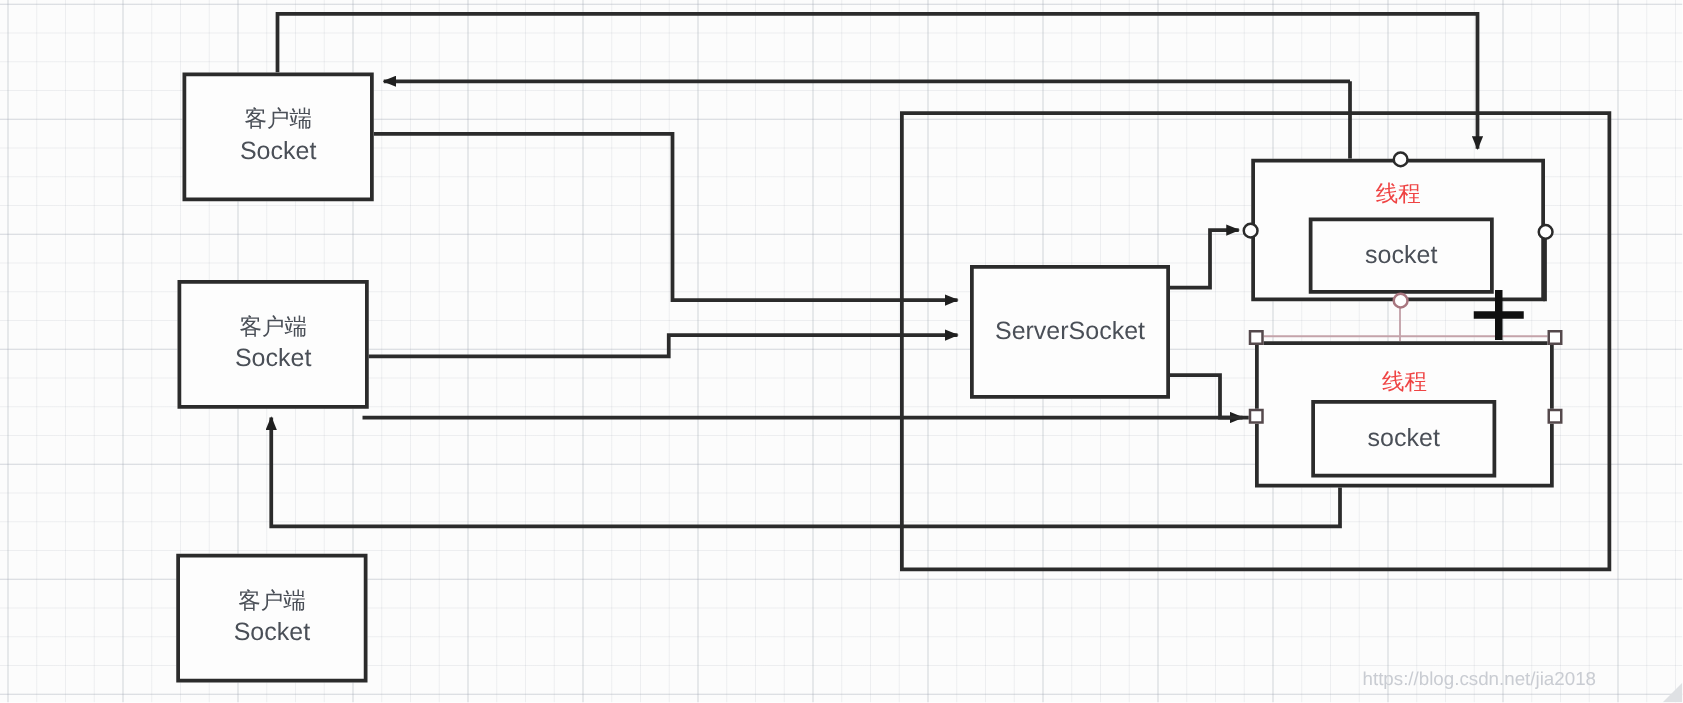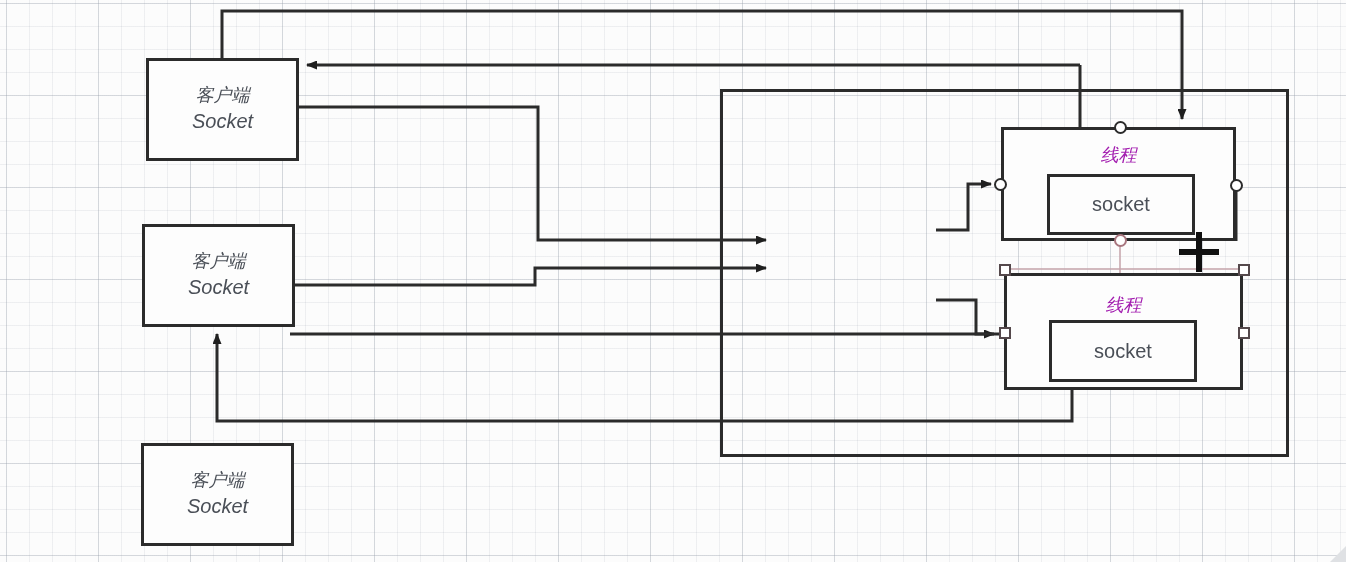--- a/index.html
+++ b/index.html
@@ -33,21 +33,20 @@
     box-sizing: border-box;
     background: #fdfdfd;
     border: 3px solid #2b2b2b;
     display: flex;
     flex-direction: column;
     align-items: center;
     justify-content: center;
     color: #4a4f57;
     line-height: 1.32;
     font-size: 19px;
-    font-style: italic;
   }
   .node .l1, .node .l2 { display: block; white-space: nowrap; }
   .node .l1 { font-size: 18px; }
   .node .l2 { font-size: 20px; }
   .client-box { width: 153px; height: 103px; }
   #client-1 { left: 146px; top: 58px; }
   #client-2 { left: 142px; top: 224px; }
   #client-3 { left: 141px; top: 443px; }
   #server-socket {
     left: 776px; top: 212px;
@@ -65,21 +64,21 @@
     background: #fdfdfd;
     border: 3px solid #2b2b2b;
     display: block;
   }
   #thread-1 { left: 1001px; top: 127px; width: 235px; height: 114px; }
   #thread-2 { left: 1004px; top: 273px; width: 239px; height: 117px; }
   .thread-label {
     position: absolute;
     left: 0; right: 0;
     text-align: center;
-    color: #a21caf;
+    color: #ef4444;
     font-size: 18px;
     white-space: nowrap;
   }
   #thread-1-label { top: 14px; }
   #thread-2-label { top: 18px; }
   .socket-box {
     position: absolute;
     box-sizing: border-box;
     background: #fdfdfd;
     border: 3px solid #2b2b2b;
@@ -199,20 +198,23 @@
   </div>
   <div id="client-2" class="node client-box">
     <span class="l1">客户端</span>
     <span class="l2">Socket</span>
   </div>
   <div id="client-3" class="node client-box">
     <span class="l1">客户端</span>
     <span class="l2">Socket</span>
   </div>
 
+  <div id="server-socket" class="node">
+    <span>ServerSocket</span>
+  </div>
 
   <div id="thread-1" class="node thread-box">
     <span id="thread-1-label" class="thread-label">线程</span>
   </div>
   <div id="socket-1" class="socket-box">
     <span>socket</span>
   </div>
 
   <div id="thread-2" class="node thread-box">
     <span id="thread-2-label" class="thread-label">线程</span>
@@ -230,16 +232,17 @@
   <div class="handle-square" style="left:1238px; top:264px;"></div>
   <div class="handle-square" style="left:999px; top:327px;"></div>
   <div class="handle-square" style="left:1238px; top:327px;"></div>
 
   <div id="cursor">
     <div class="h"></div>
     <div class="v"></div>
   </div>
 
   <div id="watermark">
+    <span class="url">https://blog.csdn.net/jia2018</span>
   </div>
 
   <div id="corner-fold"></div>
 </div>
 
 </body></html>

